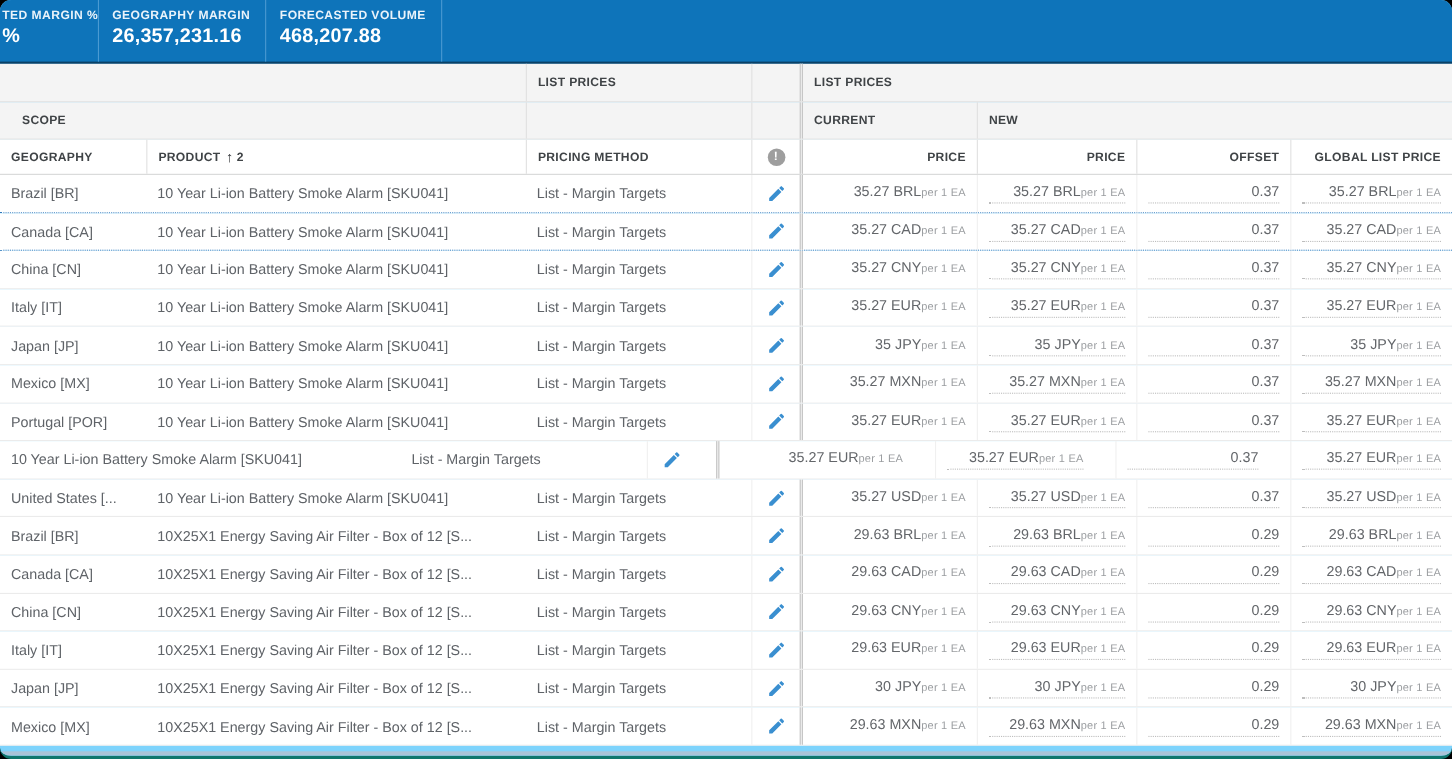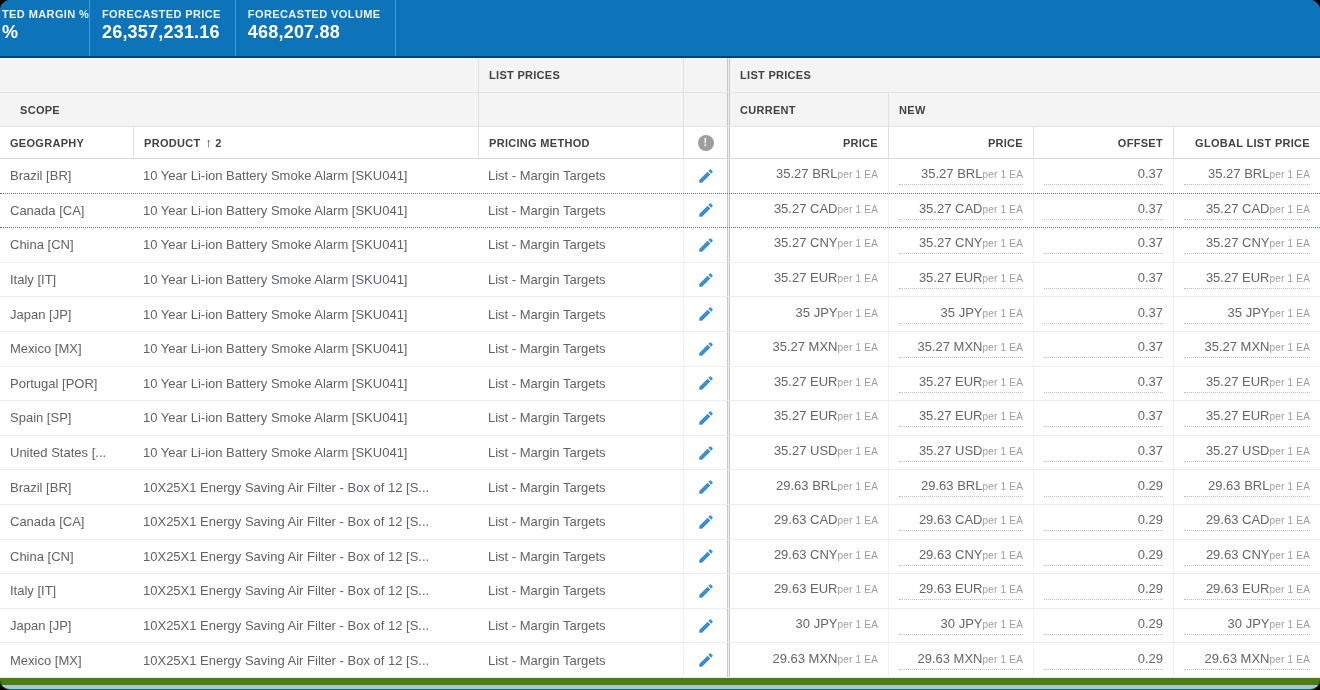--- a/index.html
+++ b/index.html
@@ -1,20 +1,20 @@
 <!DOCTYPE html>
 <html><head>
 <meta charset="utf-8">
 <style>
   * { box-sizing: border-box; margin: 0; padding: 0; }
   html,body { width:1320px; height:690px; background:#000; font-family:"Liberation Sans", sans-serif; }
   .card {
-    position:relative; width:1320px; height:690px; background:#4d7c0f;
+    position:relative; width:1320px; height:690px; background:#7dd3fc;
     border-radius:10px; overflow:hidden;
-    border-bottom:1px solid #0f766e;
+    border-bottom:3px solid #0f766e;
   }
   
   .topbar {
     height:58px; background:#0e74ba; display:flex; align-items:stretch;
     border-bottom:2px solid #0b4166;
   }
   .tile { padding:8px 14px 6px 12px; border-right:1px solid #4a9ad2; color:#fff; white-space:nowrap; }
   .tile.clipped { padding-left:2px; overflow:hidden; width:90px; }
   .tile-label { font-size:11px; font-weight:bold; letter-spacing:.4px; color:#eaf3fa; }
   .tile-value { font-size:18px; font-weight:bold; margin-top:2px; letter-spacing:.2px; }
@@ -91,21 +91,21 @@
 <body>
 
 <div class="card">
 
   <div class="topbar">
     <div class="tile clipped">
       <div class="tile-label">TED MARGIN %</div>
       <div class="tile-value">%</div>
     </div>
     <div class="tile">
-      <div class="tile-label">FORECASTED PRICE</div>
+      <div class="tile-label">GEOGRAPHY MARGIN</div>
       <div class="tile-value">26,357,231.16</div>
     </div>
     <div class="tile">
       <div class="tile-label">FORECASTED VOLUME</div>
       <div class="tile-value">468,207.88</div>
     </div>
     <div class="topbar-fill"></div>
   </div>
 
   <div class="grid">
@@ -378,21 +378,20 @@
       </span>
     </div>
     <div class="dcell c-glob blt right">
       <span class="editable">
         <span class="val">35.27 EUR</span>
         <span class="unit">per 1 EA</span>
       </span>
     </div>
   </div>
         <div class="drow">
-    <div class="dcell c-geo">Spain [SP]</div>
     <div class="dcell c-prod">10 Year Li-ion Battery Smoke Alarm [SKU041]</div>
     <div class="dcell c-meth">List - Margin Targets</div>
     <div class="dcell c-alert blt center">
       <svg class="pencil" viewBox="0 0 24 24" fill="#3a8fd0" xmlns="http://www.w3.org/2000/svg">
         <path d="M3 17.25V21h3.75L17.81 9.94l-3.75-3.75L3 17.25zM20.71 7.04c.39-.39.39-1.02 0-1.41l-2.34-2.34a.9959.9959 0 0 0-1.41 0l-1.83 1.83 3.75 3.75 1.83-1.83z"></path>
       </svg>
     </div>
     <div class="pane-div"></div>
     <div class="dcell c-cur right">
       <span class="plain">

